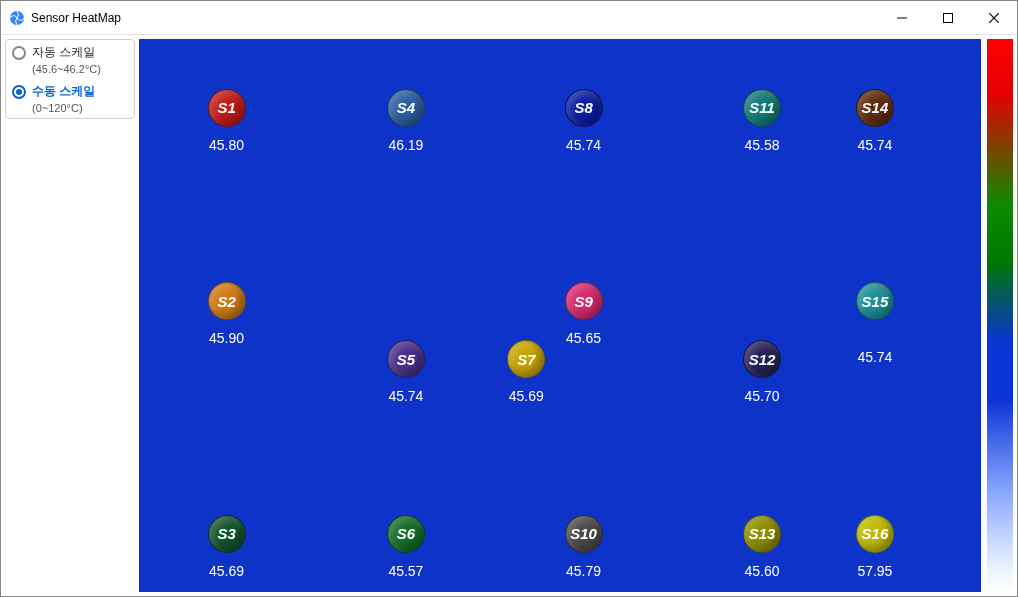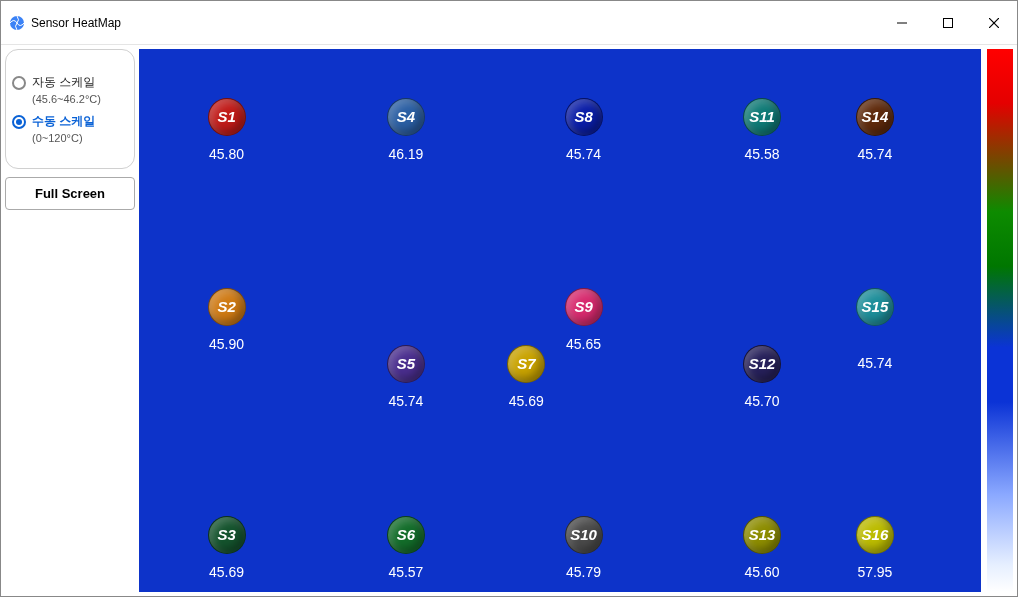--- a/index.html
+++ b/index.html
@@ -11,21 +11,21 @@
   }
   .window {
     width: 1018px;
     height: 597px;
     background: #ffffff;
     display: flex;
     flex-direction: column;
     border: 1px solid #888;
   }
   .titlebar {
-    height: 44px;
+    height: 34px;
     display: flex;
     align-items: center;
     padding: 0 0 0 8px;
     background: #ffffff;
     border-bottom: 1px solid #e5e5e5;
     font-size: 12px;
     color: #000;
   }
   .titlebar .icon {
     width: 16px; height: 16px;
@@ -51,22 +51,22 @@
   }
 
   .sidebar {
     width: 130px;
     display: flex;
     flex-direction: column;
     gap: 8px;
   }
   .radio-group {
     border: 1px solid #d0d0d0;
-    border-radius: 13px;
-    padding: 24px 6px;
+    border-radius: 4px;
+    padding: 4px 6px;
     font-size: 12px;
     color: #222;
   }
   .radio-row {
     display: flex;
     align-items: center;
     gap: 6px;
     margin-bottom: 2px;
     cursor: pointer;
   }
@@ -205,23 +205,20 @@
         <div class="radio-sub">(45.6~46.2°C)</div>
 
         <div class="radio-row selected">
           <span class="radio-dot selected"></span>
           <span class="radio-label">수동 스케일</span>
         </div>
         <div class="radio-sub" style="margin-bottom:0">(0~120°C)</div>
       </div>
 
 
-      <div class="fullscreen-btn">
-        <span>Full Screen</span>
-      </div>
     </div>
 
     <div class="heatmap-wrap">
       <div class="heatmap" id="heatmap">
           <div class="sensor" style="left: 10.4%; top: 9%;">
             <div class="bubble" style="background: rgb(192, 26, 24);">S1</div>
             <div class="value">45.80</div>
           </div>
           <div class="sensor" style="left: 31.7%; top: 9%;">
             <div class="bubble" style="background: rgb(42, 94, 163);">S4</div>

